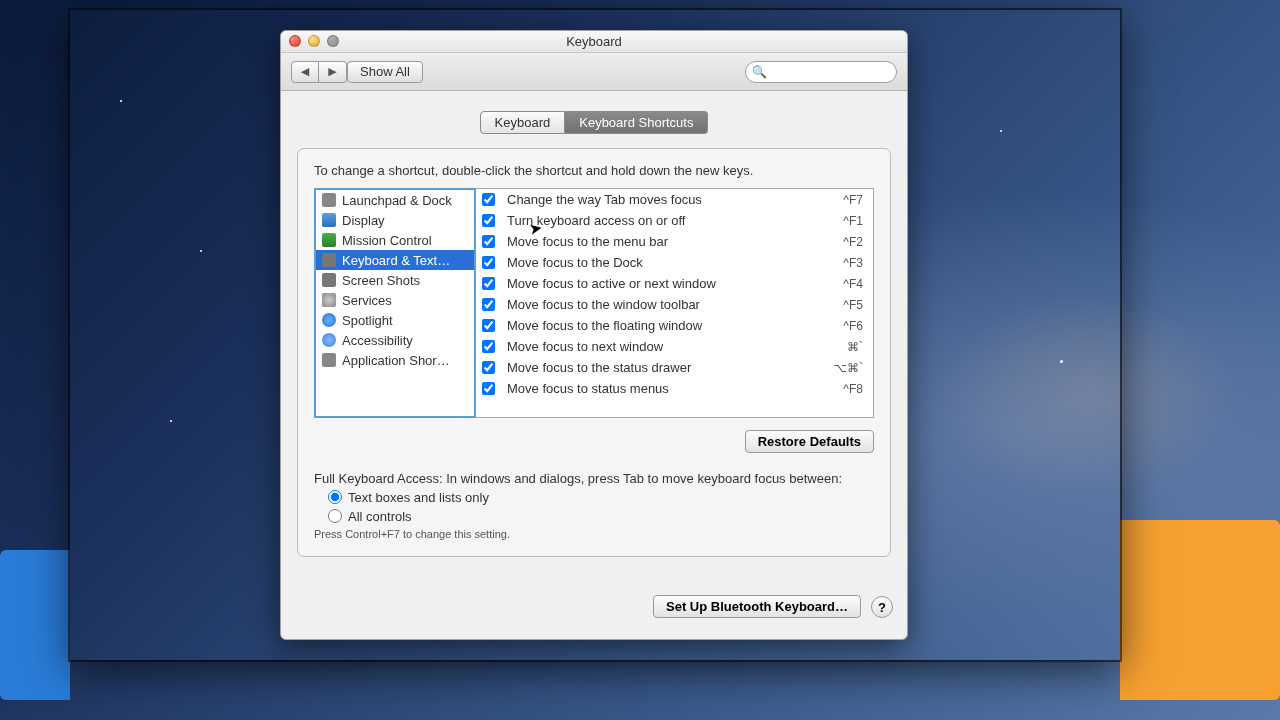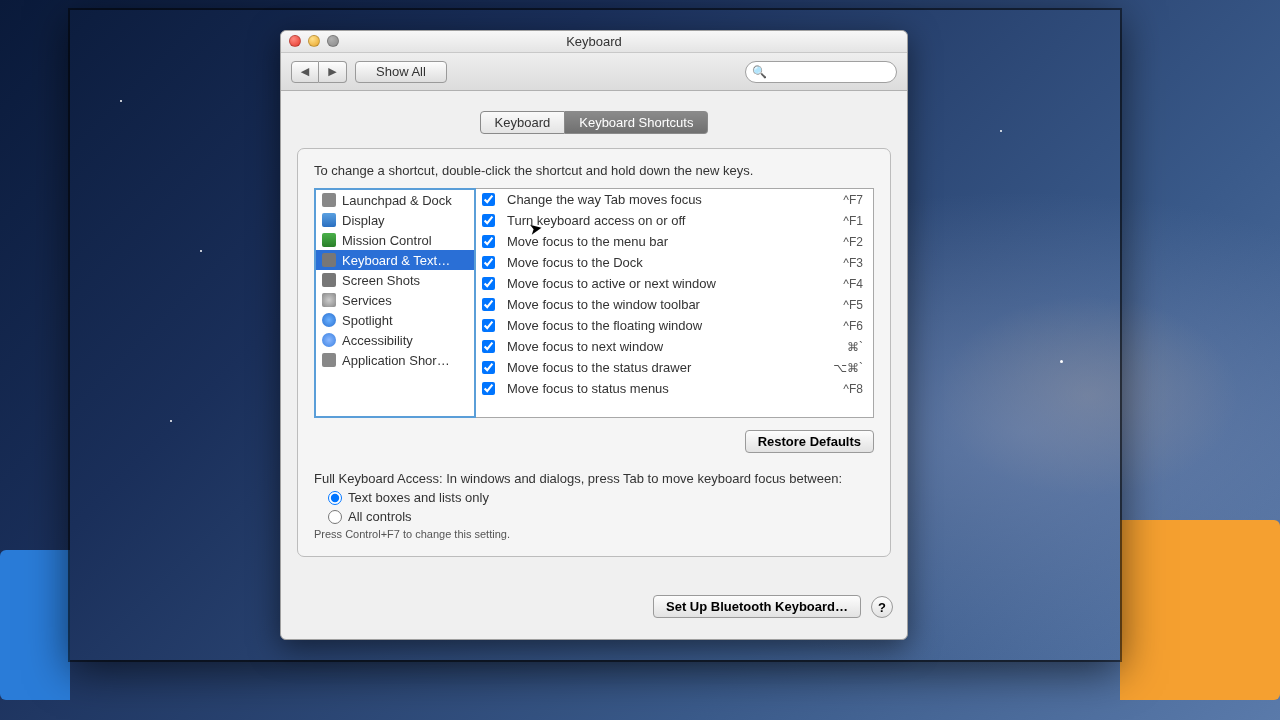--- a/index.html
+++ b/index.html
@@ -45,21 +45,21 @@
 }
 .nav-seg { display:inline-flex; }
 .nav-btn {
   width:28px; height:22px; background:linear-gradient(#fdfdfd,#dedede);
   border:1px solid #9a9a9a; display:flex; align-items:center; justify-content:center;
   font-size:11px; color:#555;
 }
 .nav-btn:first-child{border-radius:4px 0 0 4px;}
 .nav-btn:last-child{border-radius:0 4px 4px 0; border-left:none;}
 .showall-btn {
-  margin-left:8px; height:22px; padding:0 20px;
+  height:22px; padding:0 12px;
   background:linear-gradient(#fdfdfd,#dedede); border:1px solid #9a9a9a;
   border-radius:4px; font-size:13px; color:#333;
 }
 .search-wrap { margin-left:auto; position:relative; }
 .search {
   width:152px; height:22px; border-radius:11px; border:1px solid #a0a0a0;
   background:#fff; padding-left:24px; font-size:12px;
 }
 .search-icon{position:absolute; left:7px; top:4px; font-size:12px; color:#888;}
 .content { padding: 20px 16px 14px; }
@@ -106,21 +106,21 @@
 }
 .sc-cb{width:13px;height:13px;margin-right:12px;}
 .sc-label{flex:1;}
 .sc-key{width:52px; text-align:right; padding-right:10px; color:#555; font-size:12px;}
 .restore-wrap{ text-align:right; }
 .restore-btn, .bt-btn, .help-btn{
   background:linear-gradient(#fdfdfd,#e2e2e2);
   border:1px solid #9a9a9a; border-radius:4px; font-size:13px; padding:3px 12px;font-weight:bold;
 }
 .fka { margin-top:18px; font-size:13px; color:#333; }
-.radio-row{ display:flex; align-items:center; gap:6px; margin-top:4px; margin-left:14px; }
+.radio-row{ display:flex; gap:6px; margin-top:4px; margin-left:14px; }
 .radio{width:14px;height:14px;}
 .hint{ font-size:11px; color:#555; margin-top:4px; }
 .footer{
   display:flex; justify-content:flex-end; align-items:flex-end; gap:10px;
   padding: 0 14px 14px;
   margin-top: 24px;
 }
 .help-btn{ width:22px; height:22px; border-radius:11px; padding:0; }
 .cursor{ position:absolute; left:529px; top:219px; font-size:16px; color:#000; pointer-events:none; transform:rotate(-10deg);}
 </style>

